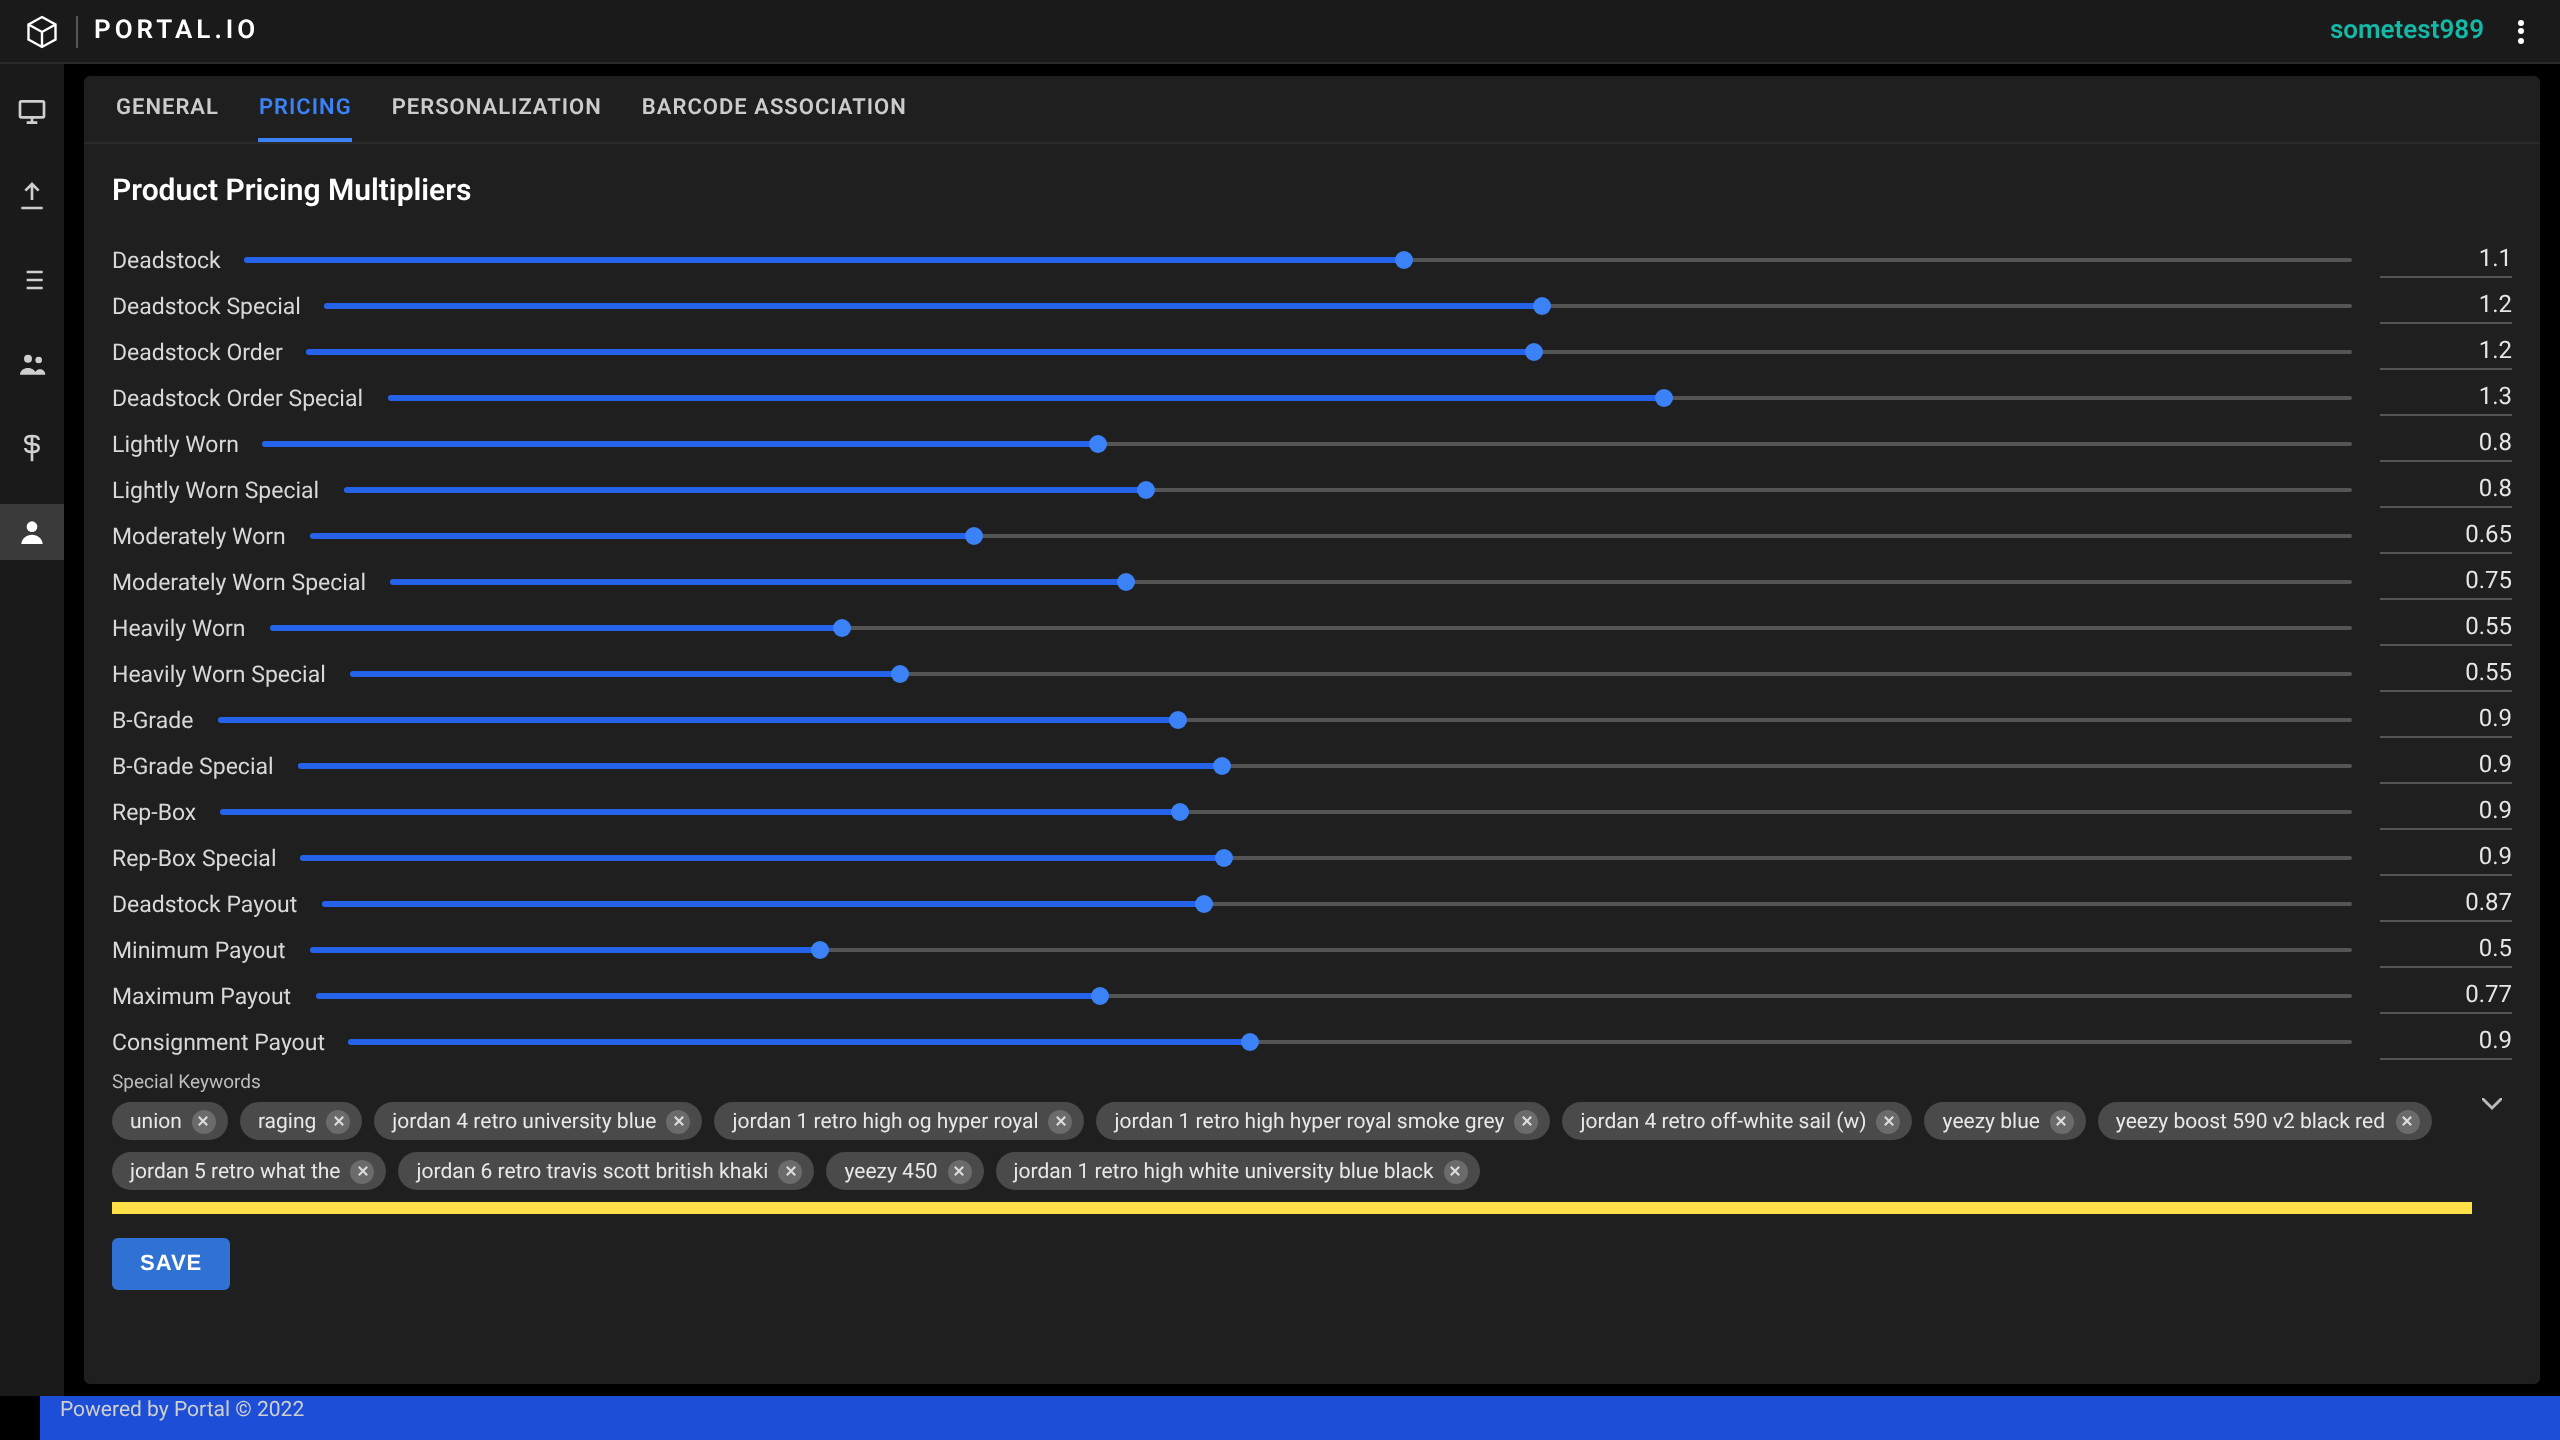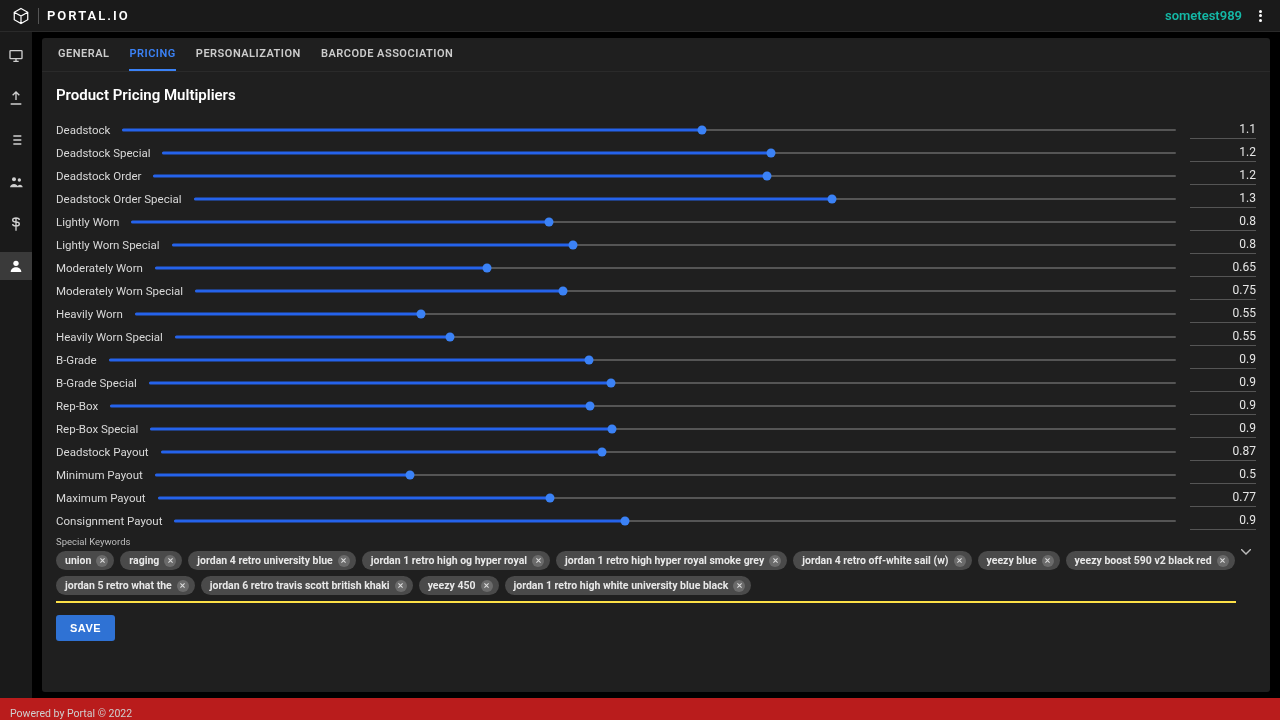--- a/index.html
+++ b/index.html
@@ -26,27 +26,27 @@
   .panel-title { font-size: 15px; font-weight: 600; color:#fff; margin-bottom: 14px; }
   .slider-row { display:flex; align-items:center; height:23px; }
   .slider-label { font-size: 11.5px; color:#d8d8d8; white-space:nowrap; padding-right:12px; min-width:0;}
   .slider-track-wrap { flex:1; position:relative; height:4px; margin-right:14px; }
   .track-bg { position:absolute; left:0; right:0; top:50%; height:2px; background:#555; transform:translateY(-50%); border-radius:1px;}
   .track-fill { position:absolute; left:0; top:50%; height:3px; background:#2563eb; transform:translateY(-50%); border-radius:2px;}
   .thumb { position:absolute; top:50%; width:9px; height:9px; background:#3b82f6; border-radius:50%; transform:translate(-50%,-50%); cursor:pointer;}
   .slider-value { width:66px; font-size:12px; color:#e6e6e6; border-bottom:1px solid #555; padding:1px 0 2px 0;text-align:right;}
   .keywords-label { font-size:9.5px; color:#bdbdbd; margin-top:4px; }
   .chips-row { display:flex; align-items:flex-start; }
-  .chips { display:flex; flex-wrap:wrap; gap:6px; margin-top:4px; flex:1; border-bottom:2px solid #fde047; padding-bottom:6px;font-weight:bold;}
+  .chips { display:flex; flex-wrap:wrap; gap:6px; margin-top:4px; flex:1; border-bottom:6px solid #fde047; padding-bottom:6px;}
   .chip { background:#4a4a4a; color:#e8e8e8; font-size:10.5px; border-radius:11px; padding:3px 6px 3px 9px; display:flex; align-items:center; gap:5px; cursor:default;}
   .chip .x { width:12px; height:12px; border-radius:50%; background:#6b6b6b; display:flex; align-items:center; justify-content:center; cursor:pointer;}
   .chip .x svg { width:7px; height:7px; }
   .chips-caret { width:20px; display:flex; align-items:flex-start; justify-content:center; padding-top:2px; cursor:pointer; color:#bbb;}
   .save-btn { margin-top:12px; background:#2f72d4; color:#fff; border:none; font-size:11px; font-weight:600; letter-spacing:0.5px; padding:7px 14px; border-radius:3px; cursor:pointer;}
-  .footer { height:22px; background:#b91c1c; display:flex; align-items:flex-end; padding:0 10px; font-size:10.5px; color:#cfcfcf;}
+  .footer { height:22px; background:#1d4ed8; display:flex; align-items:flex-start; padding:0 10px; font-size:10.5px; color:#cfcfcf;margin-left:20px;}
   svg { display:block; }
 </style>
 </head>
 <body>
 
 <div class="app">
   <div class="topbar">
     <div class="logo-wrap">
       <svg class="logo-cube" viewBox="0 0 24 24">
           <path fill="none" stroke="#fff" stroke-width="1.6" d="M12 2 L21 7 L21 17 L12 22 L3 17 L3 7 Z M3 7 L12 12 L21 7 M12 12 L12 22"></path>

